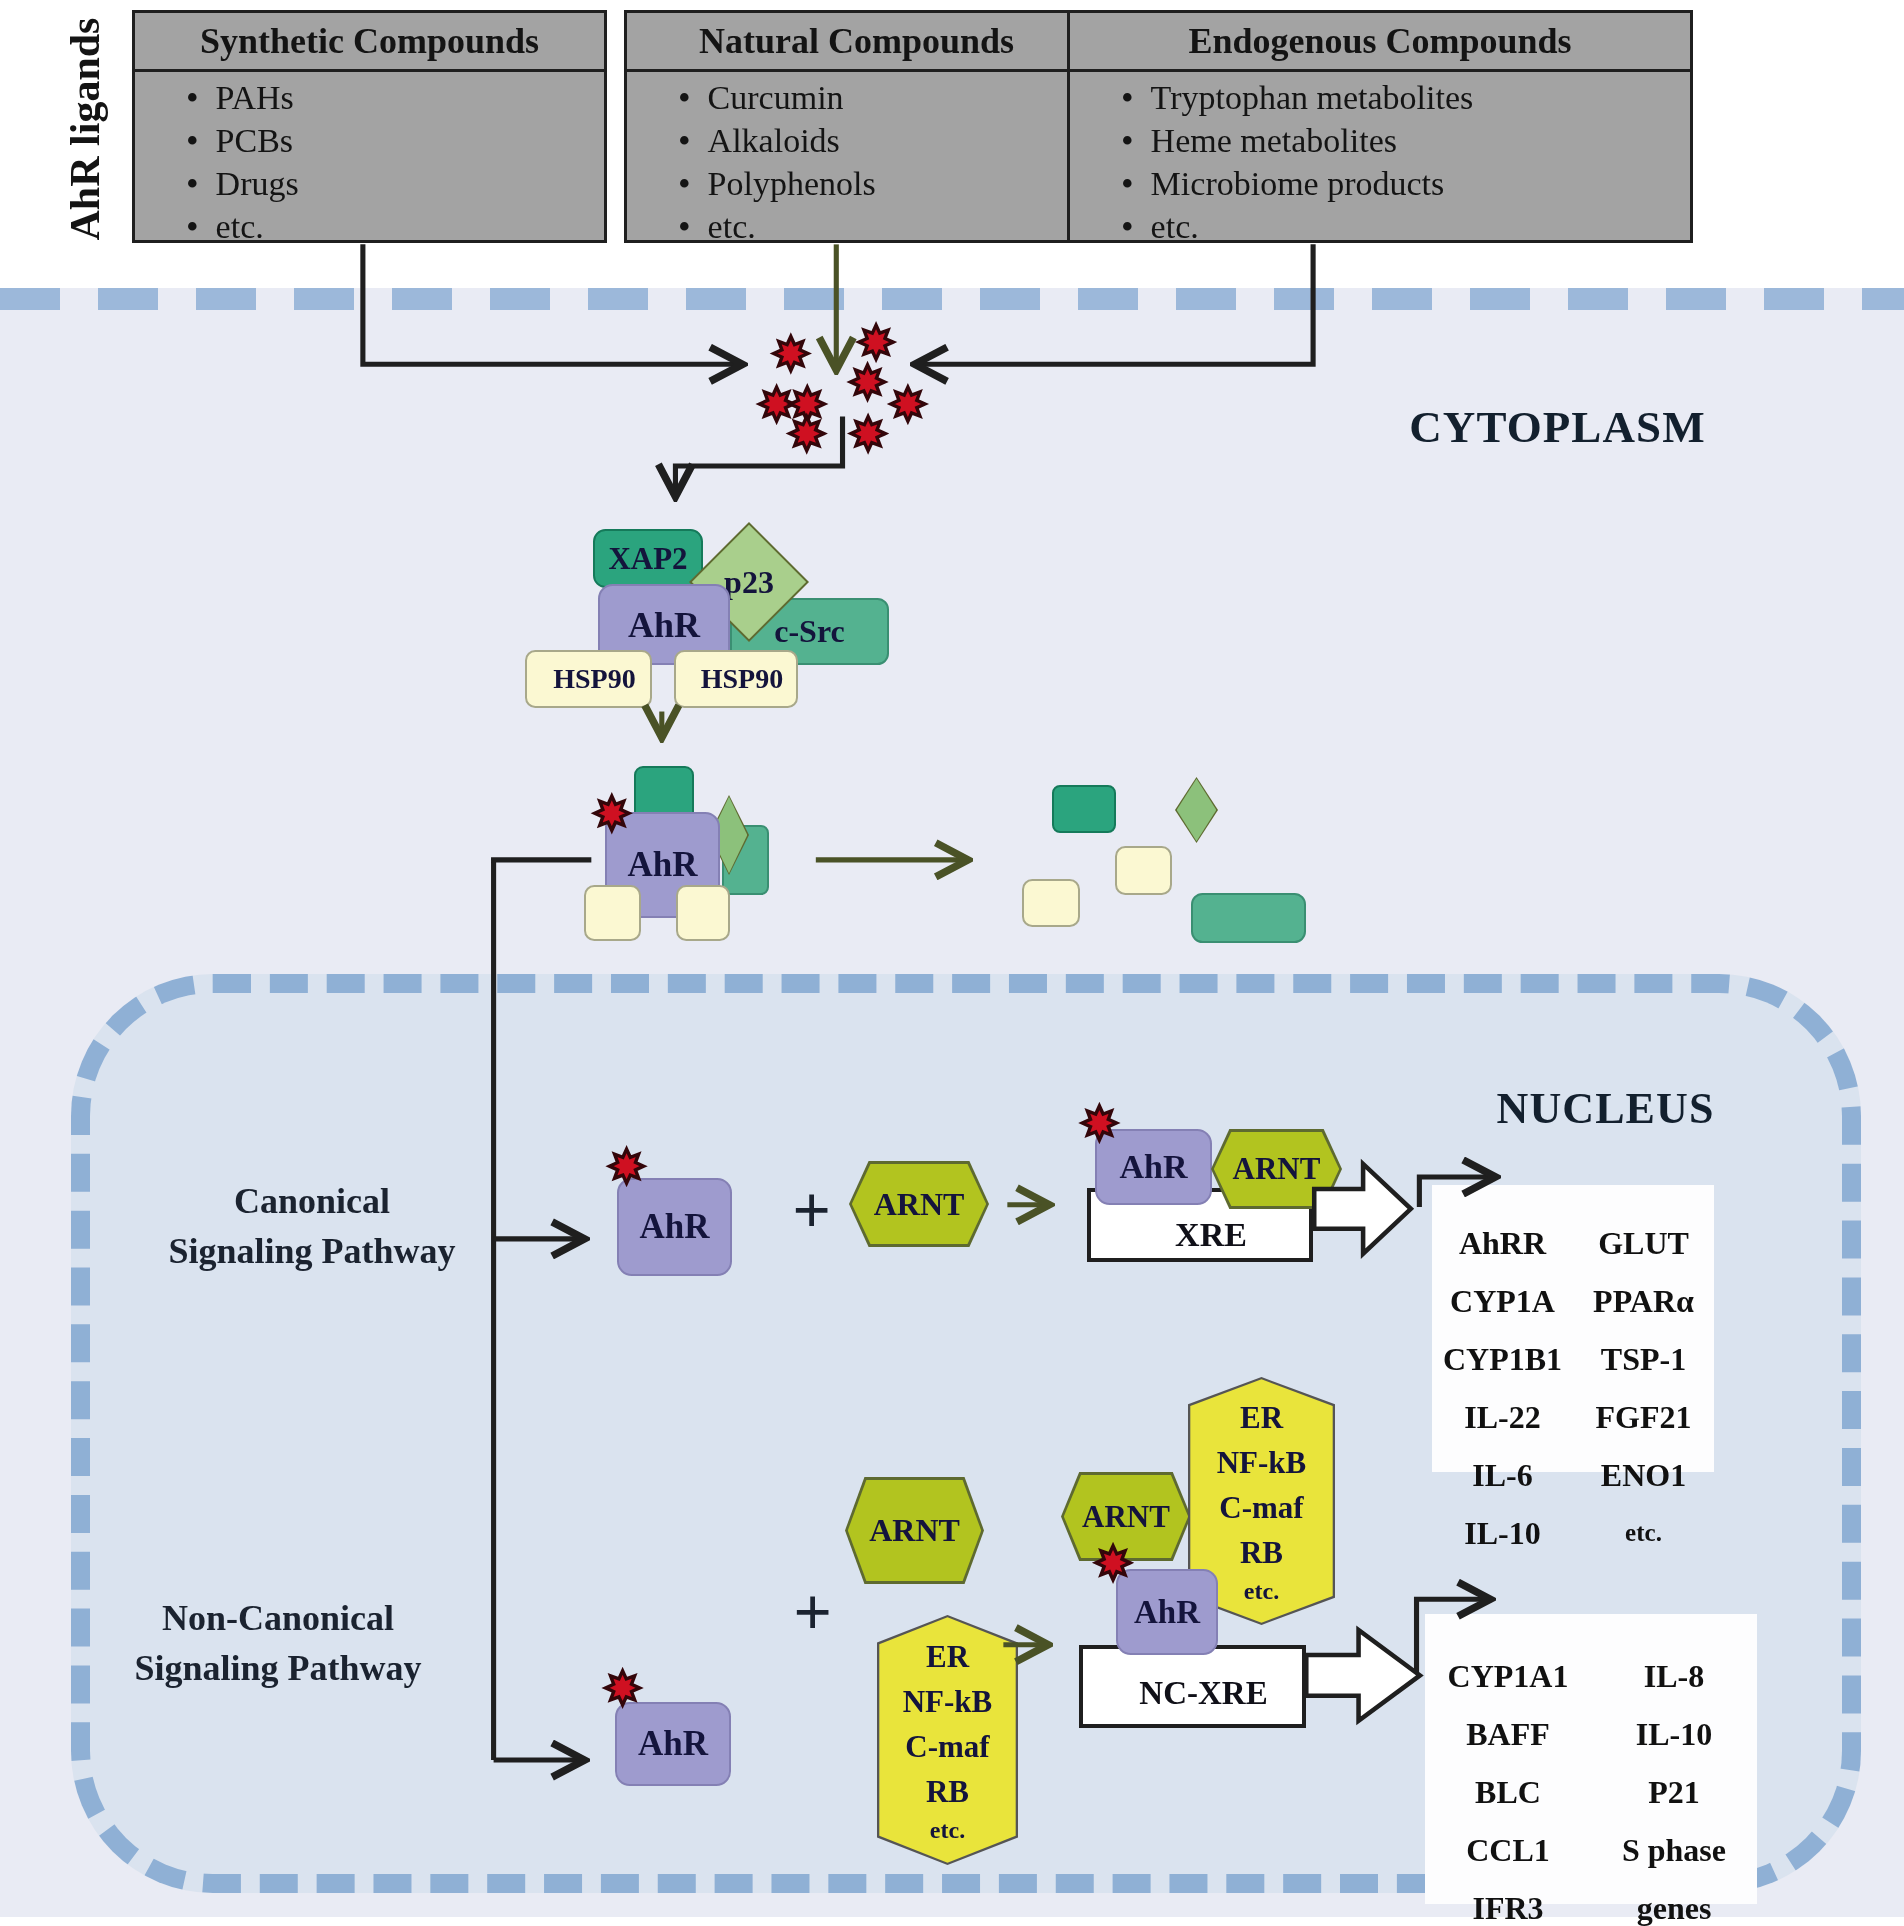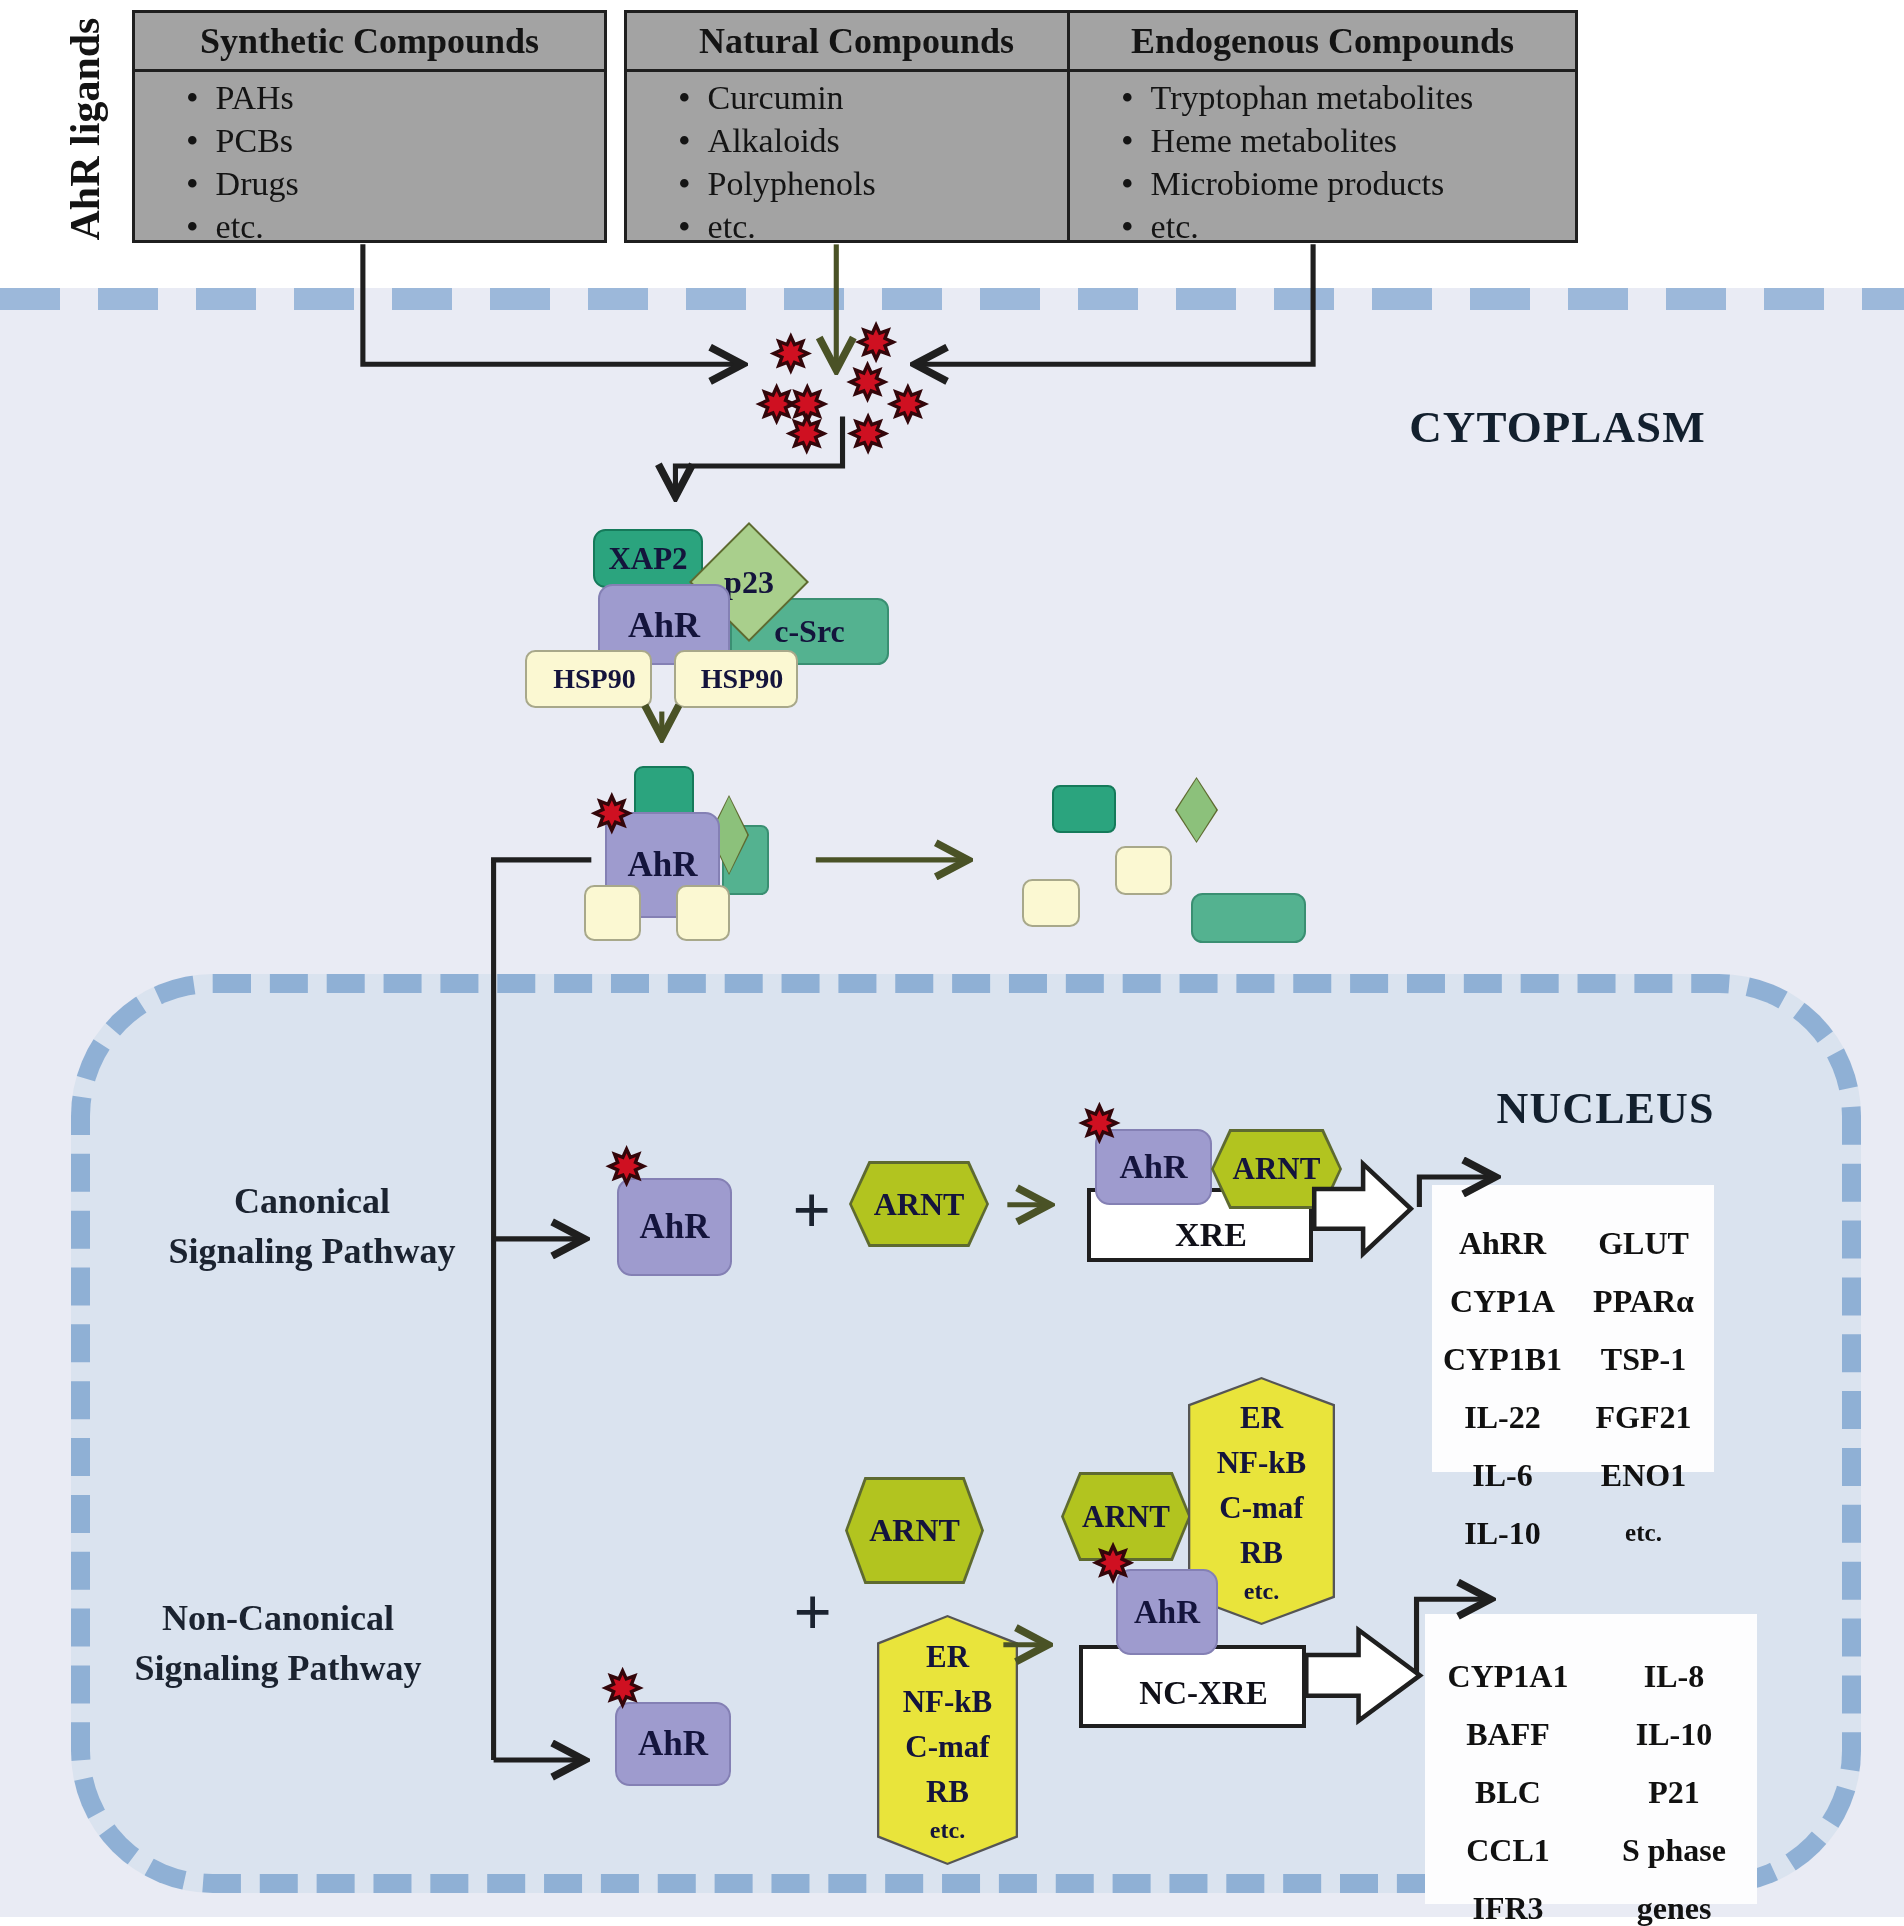--- a/index.html
+++ b/index.html
@@ -95,21 +95,21 @@
           <span>Alkaloids</span>
         </li>
       <li>
           <span>Polyphenols</span>
         </li>
       <li>
           <span>etc.</span>
         </li>
     </ul>
   </div>
-  <div class="abs ligbox" style="left:1067px;width:511px;">
+  <div class="abs ligbox" style="left:1067px;width:626px;">
     <div class="hdr">Endogenous Compounds</div>
     <ul>
       <li>
           <span>Tryptophan metabolites</span>
         </li>
       <li>
           <span>Heme metabolites</span>
         </li>
       <li>
           <span>Microbiome products</span>

